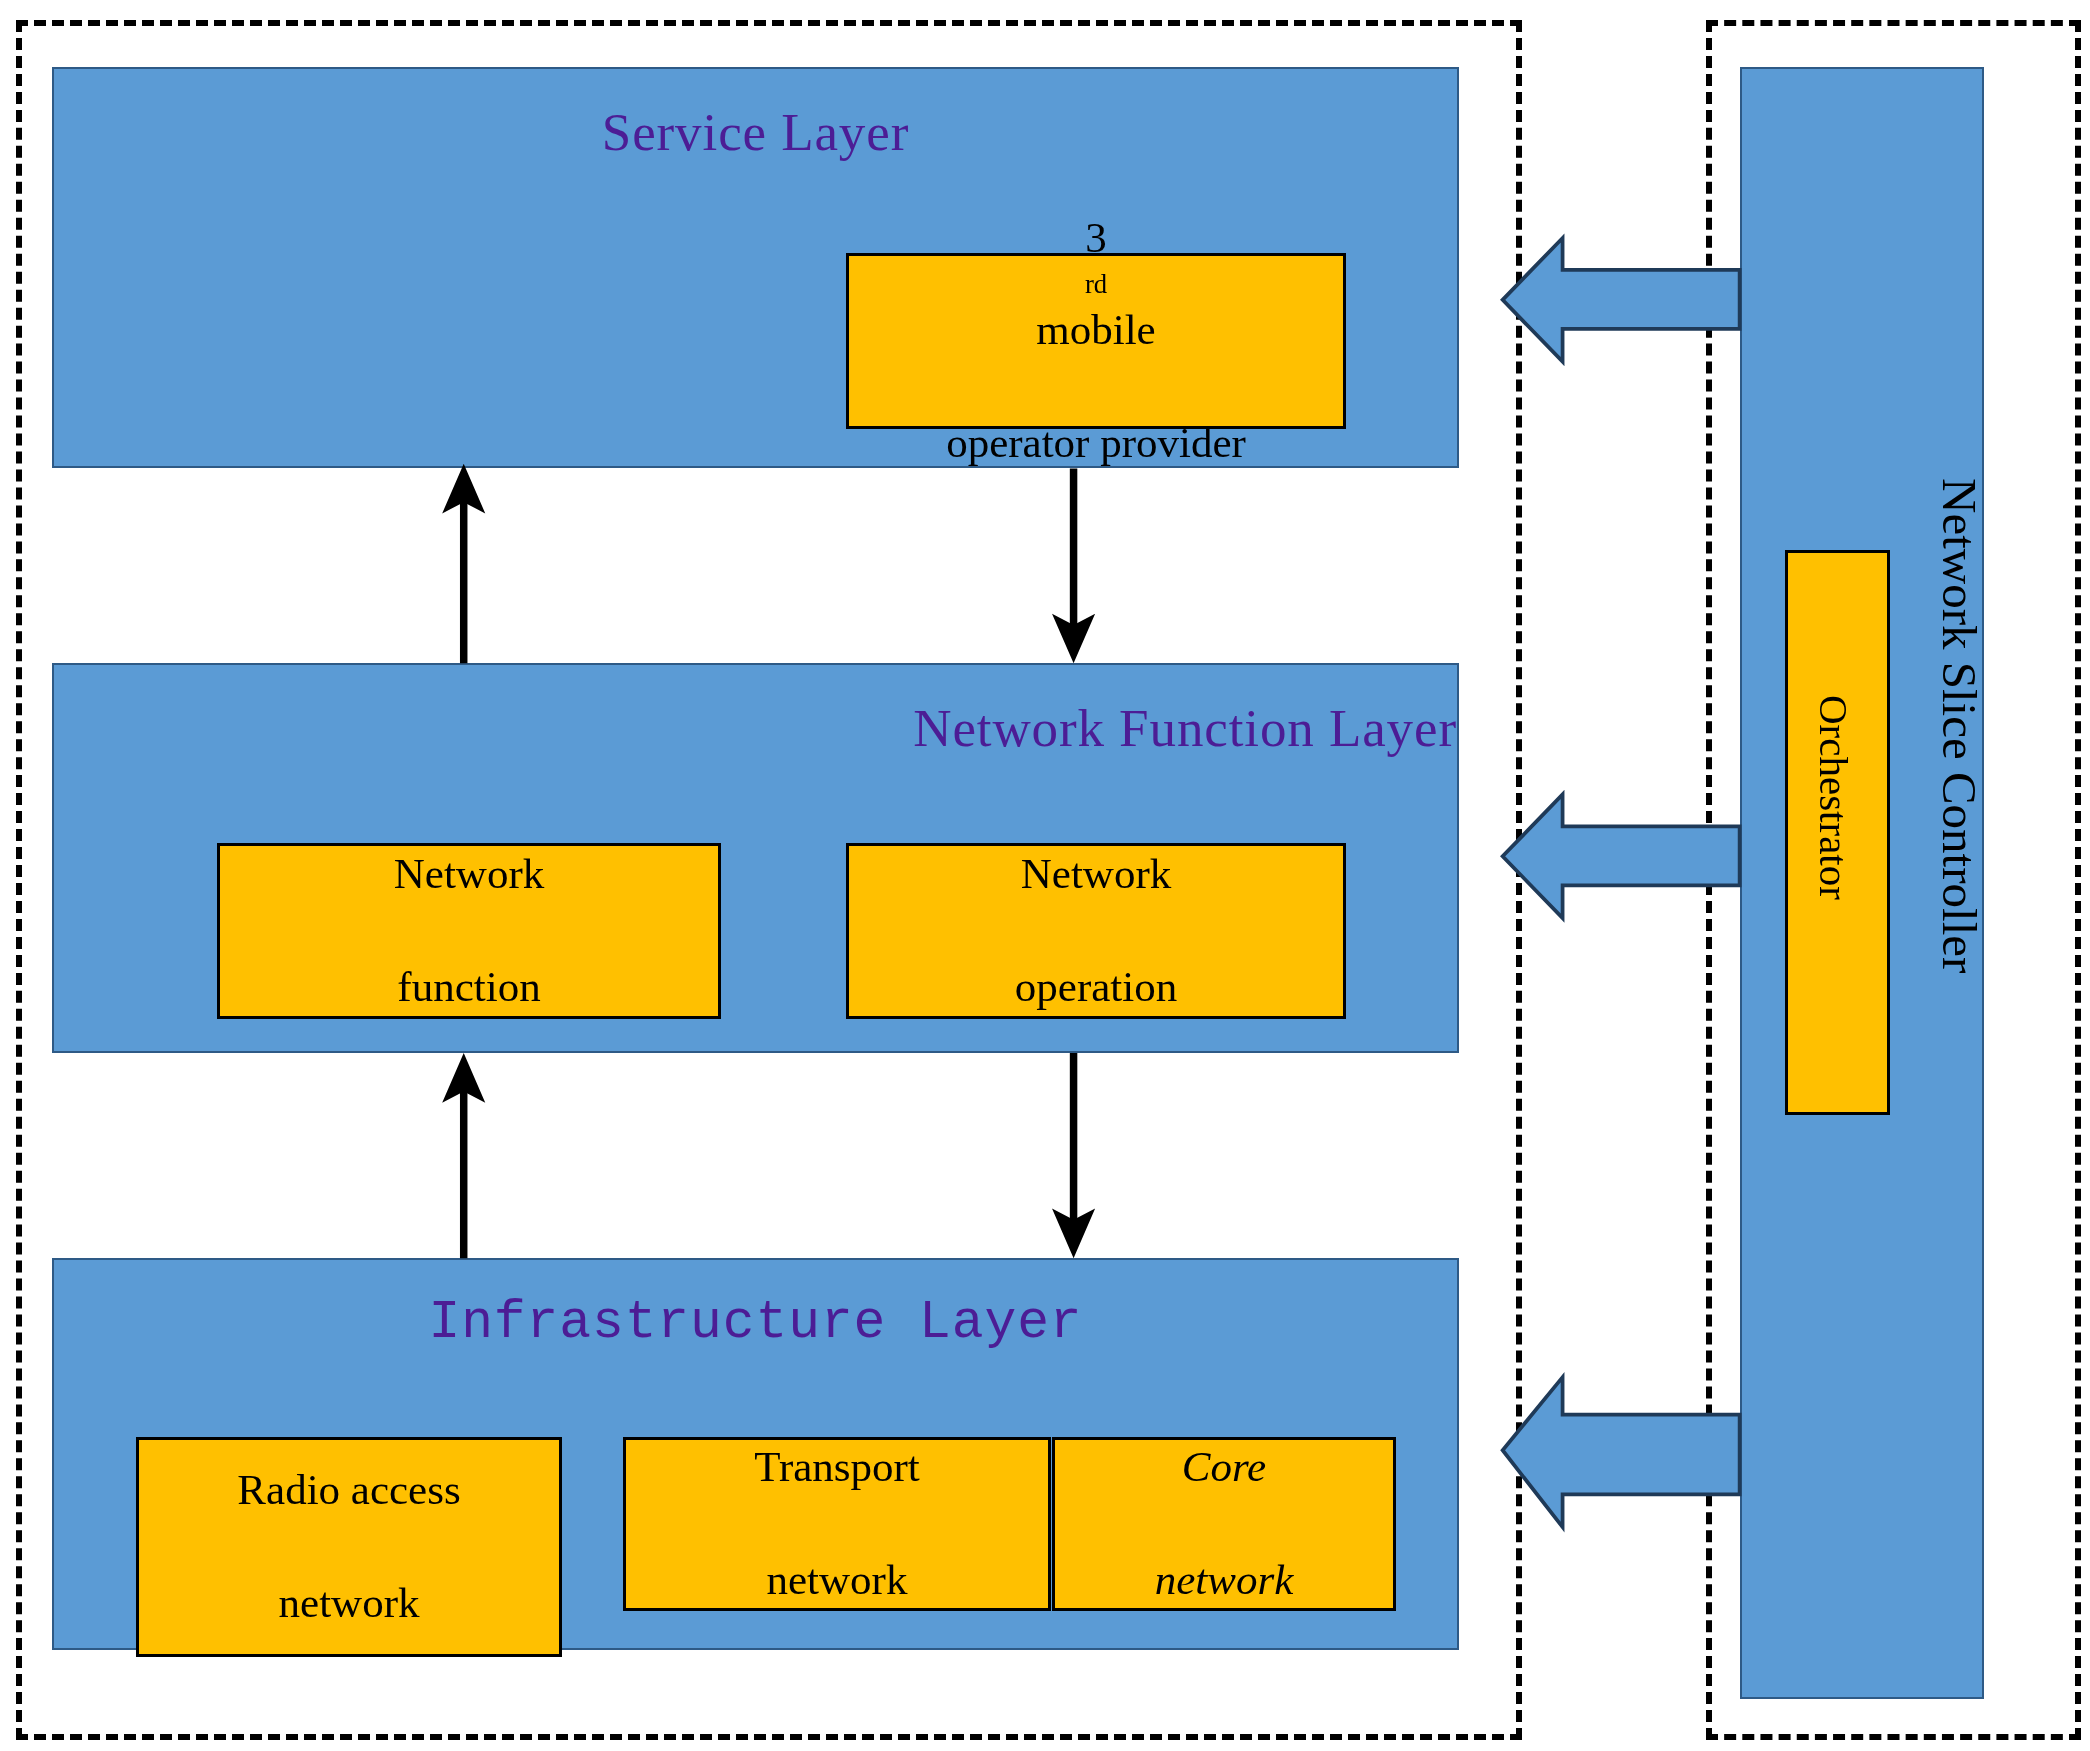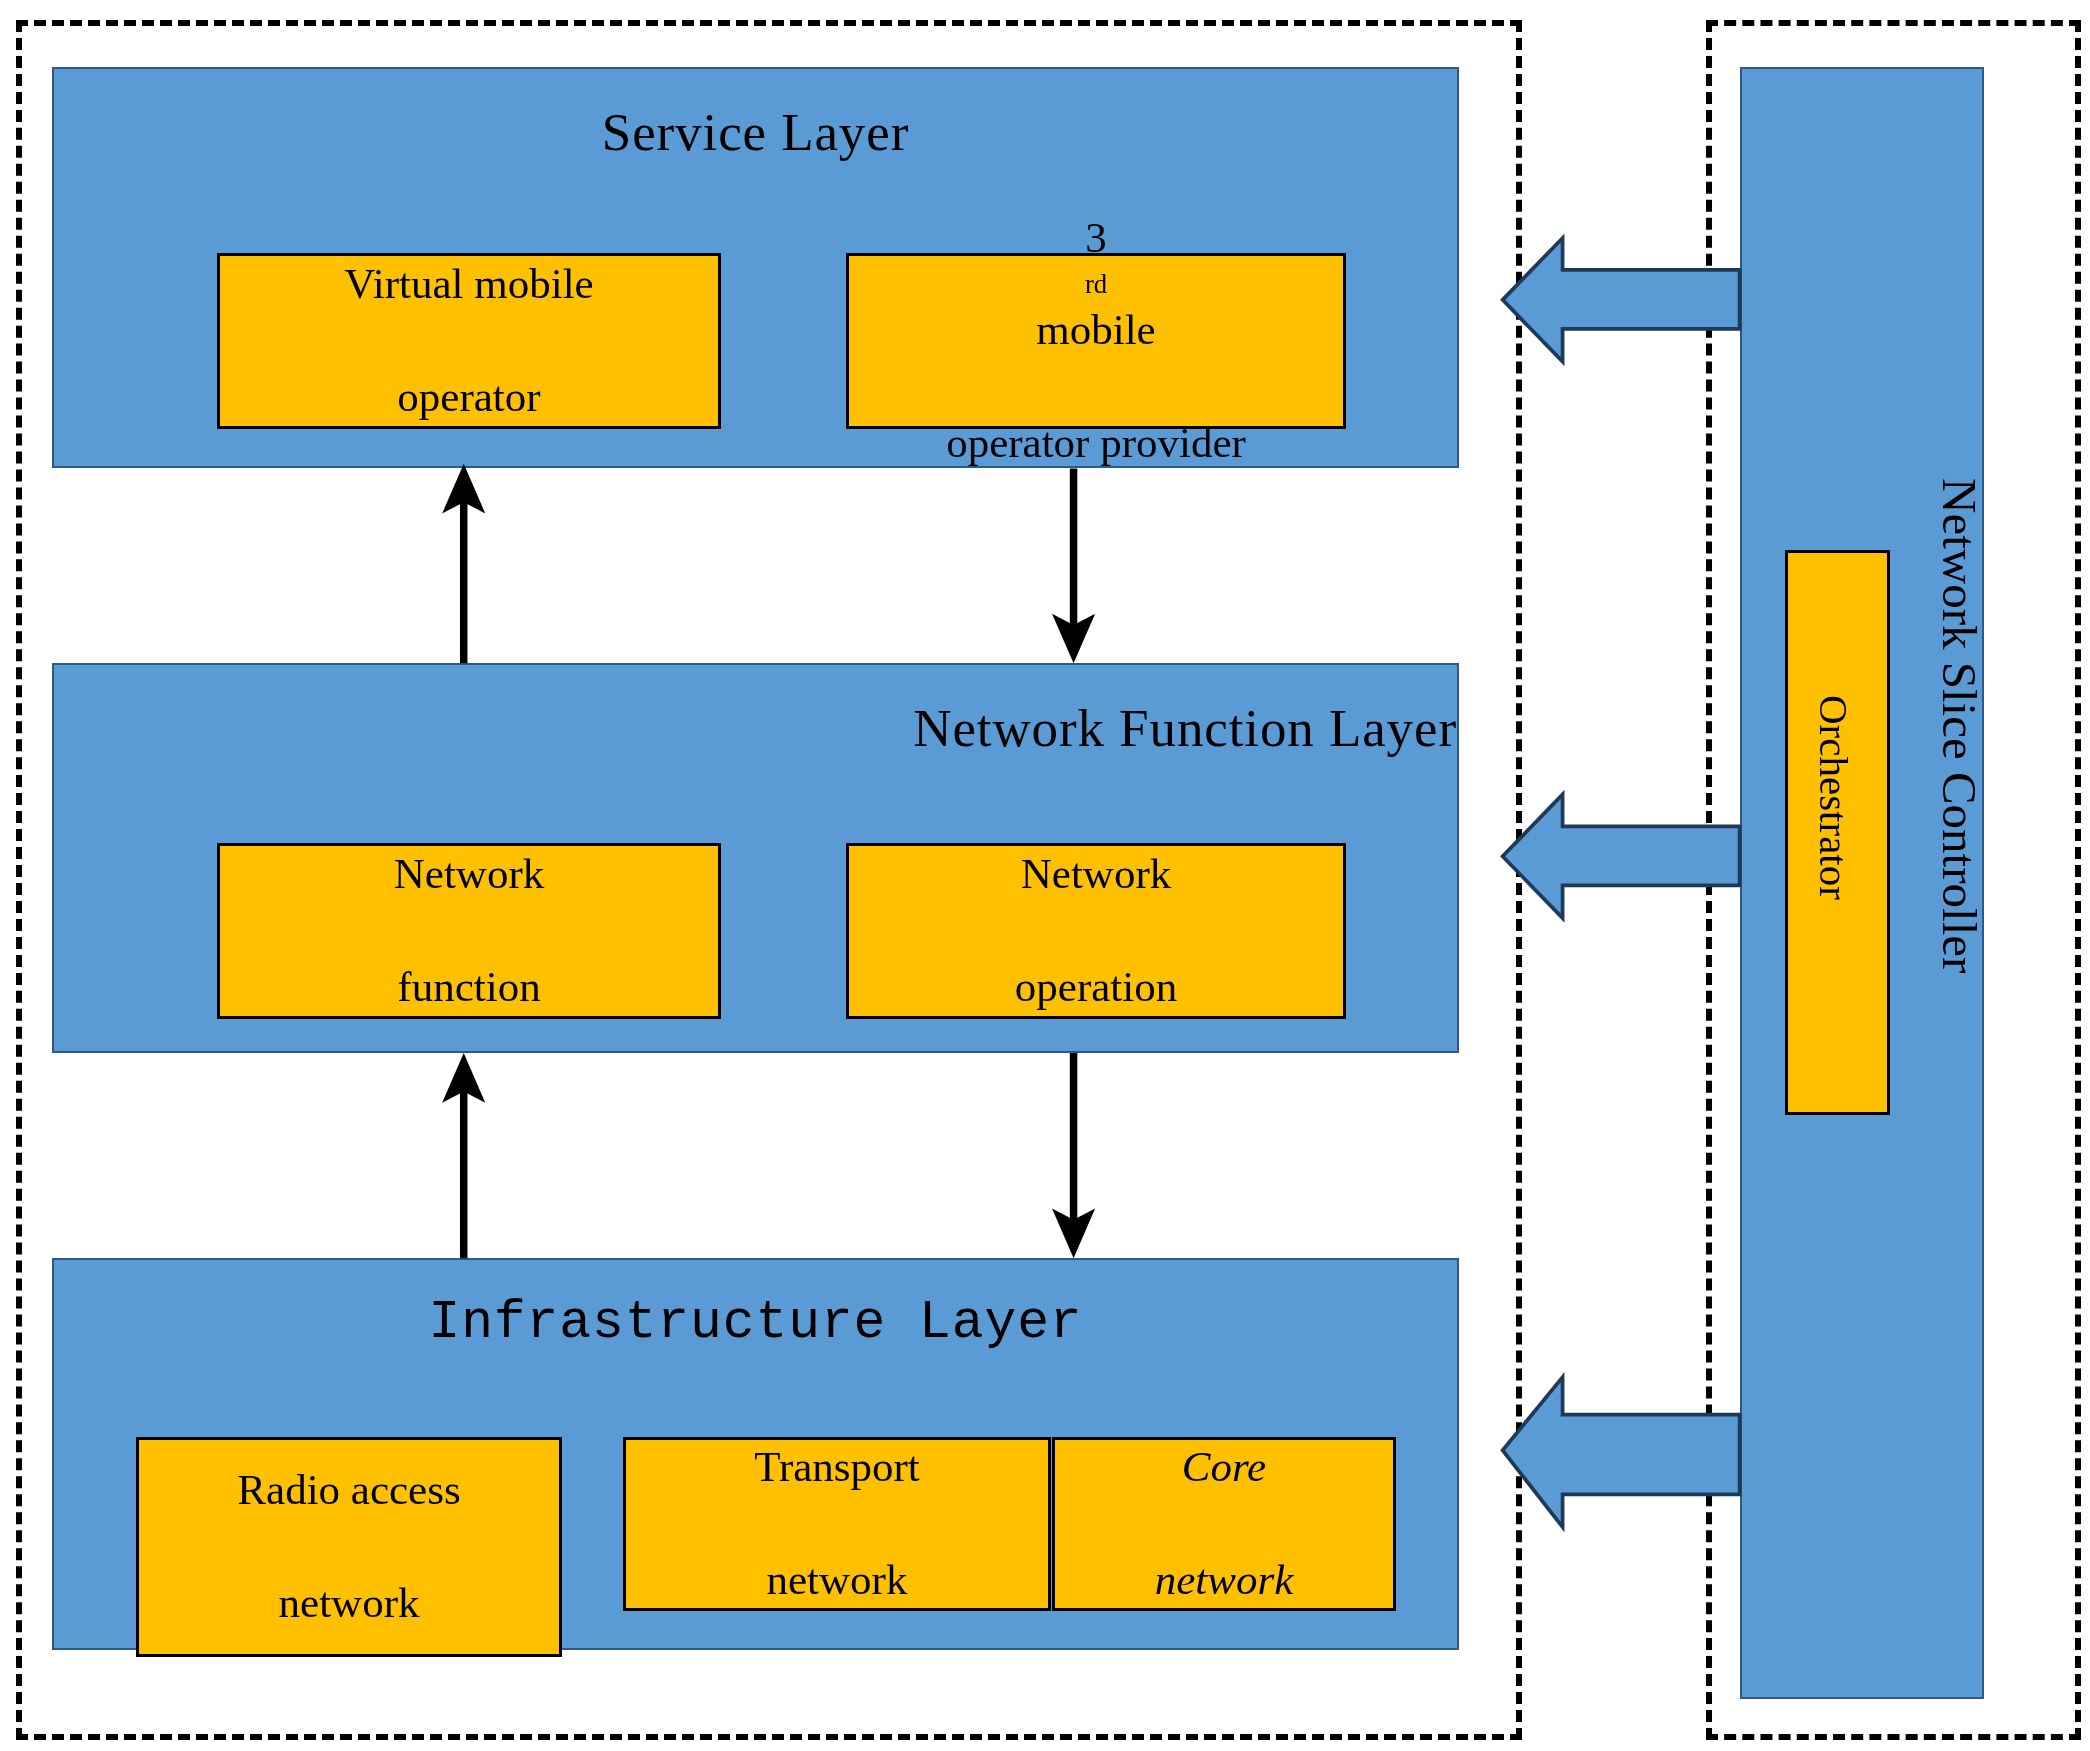--- a/index.html
+++ b/index.html
@@ -2,21 +2,21 @@
 <html style="font-size:15px"><head>
 <meta charset="utf-8">
 <style>
   html,body{margin:0;padding:0;background:#ffffff;}
   body{width:2090px;height:1751px;font-family:"Liberation Serif",serif;color:#000;}
   #stage{position:relative;width:2090px;height:1751px;overflow:hidden;background:#fff;}
 
   .dashed-box{position:absolute;border:6.6px dashed #000;box-sizing:border-box;background:transparent;}
 
   .layer{position:absolute;background:#5B9BD5;border:2.8px solid #2E5A86;box-sizing:border-box;}
-  .layer-title{position:absolute;left:0;right:0;text-align:center;font-size:53px;line-height:1.05;color:#000000;font-family:"Liberation Serif",serif;letter-spacing:0.9px;}
+  .layer-title{position:absolute;left:0;right:0;text-align:center;font-size:53px;line-height:1.05;color:#4c1d95;font-family:"Liberation Serif",serif;letter-spacing:0.9px;}
 
   .ybox{position:absolute;background:#FFC000;border:3.7px solid #000;box-sizing:border-box;
         display:flex;align-items:center;justify-content:center;text-align:center;
         font-size:43px;line-height:1.32;color:#000;font-family:"Liberation Serif",serif;}
   .ybox span{display:block;padding:0 5.6px;}
 
   .ctrl-box{position:absolute;background:#5B9BD5;border:2.8px solid #2E5A86;box-sizing:border-box;}
   .ctrl-label{position:absolute;white-space:nowrap;font-size:49px;color:#000;
               font-family:"Liberation Serif",serif;transform-origin:0 0;transform:rotate(90deg);}
   .orch-box{position:absolute;background:#FFC000;border:3.7px solid #000;box-sizing:border-box;}
@@ -32,26 +32,20 @@
 <div id="stage">
 
   <div class="dashed-box" style="left:16px; top:19.7px; width:1506px; height:1720px;"></div>
 
   <div class="dashed-box" style="left:1706px; top:19.7px; width:375px; height:1720px;"></div>
 
   <div class="layer" style="left:52px; top:67px; width:1407px; height:401px;">
     <div class="layer-title" style="top:36px;">Service Layer</div>
   </div>
 
-  <div class="ybox" style="left:217px; top:253px; width:504px; height:176px;">
-    <span>
-      <span>Virtual mobile</span><br>
-      <span>operator</span>
-    </span>
-  </div>
 
   <div class="ybox" style="left:846px; top:253px; width:500px; height:176px;">
     <span>
       <span>3</span><span class="sup">rd</span><span> mobile</span><br>
       <span>operator provider</span>
     </span>
   </div>
 
   <div class="layer" style="left:52px; top:663px; width:1407px; height:390px;">
     <div class="layer-title" style="top:36px;text-align:right;">Network Function Layer</div>

